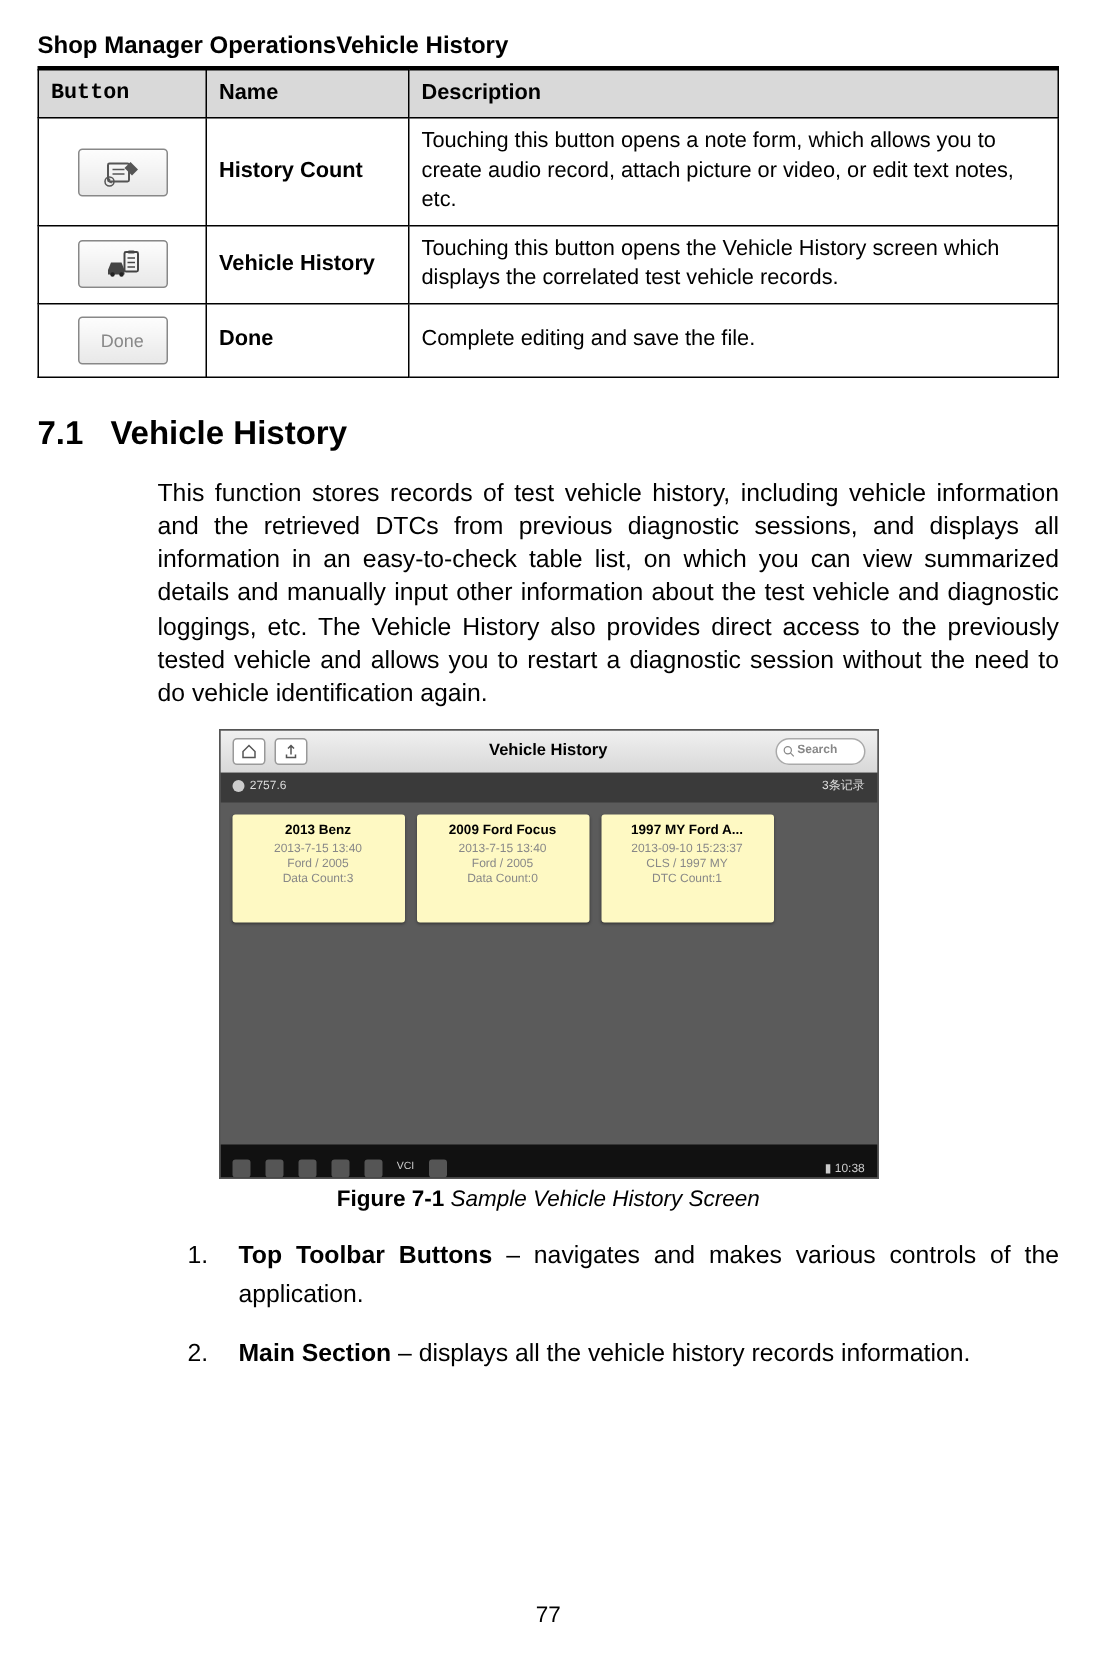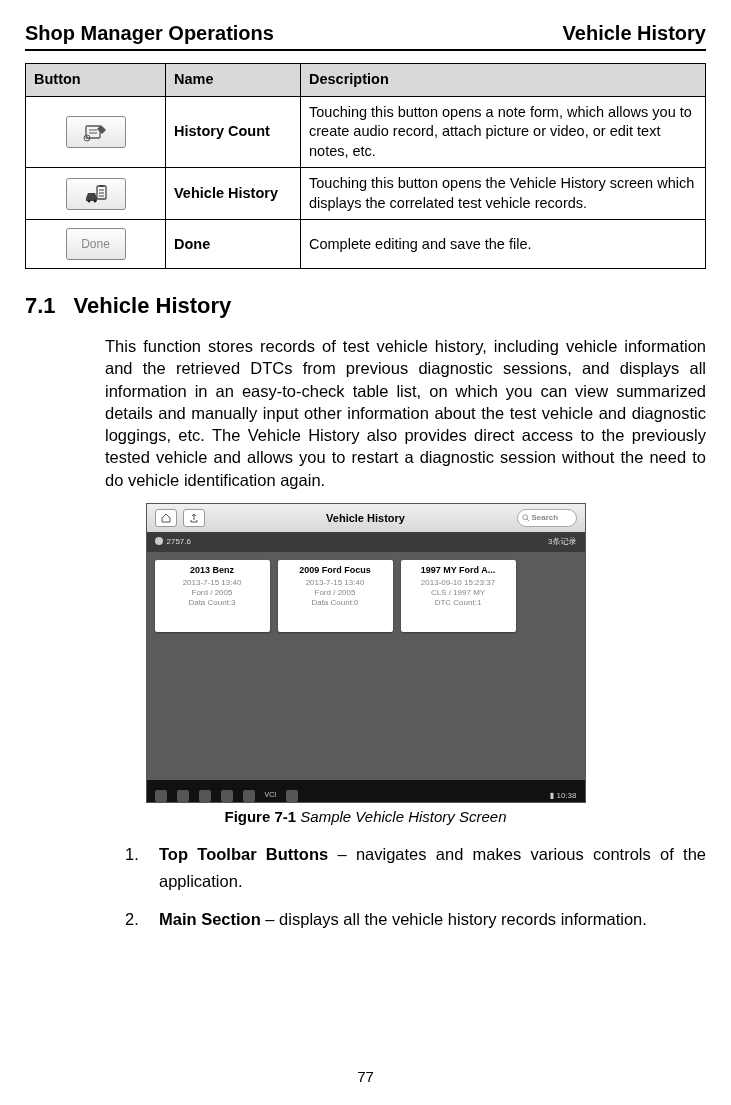--- a/index.html
+++ b/index.html
@@ -12,44 +12,43 @@
       width: 731px;
       height: 1105px;
       padding: 20px 25px;
       font-size: 14.5px;
       line-height: 1.35;
       color: #000;
       background: #fff;
     }
     .header-row {
       display: flex;
-      justify-content: space-between;
       font-weight: bold;
-      font-size: 20px;
-      margin-bottom: 12px;
+      font-size: 16px;
+      margin-bottom: 0;
       border-bottom: 2px solid #000;
       padding-bottom: 2px;
     }
     table.button-table {
       width: 100%;
       border-collapse: collapse;
       margin-bottom: 22px;
     }
     table.button-table th,
     table.button-table td {
       border: 1px solid #000;
       padding: 6px 8px;
       vertical-align: middle;
       text-align: left;
     }
     table.button-table th {
       background: #d9d9d9;
       font-weight: bold;
     }
-    .col-button { width: 140px; }
+    .col-button { width: 112px; font-family: Liberation Mono, monospace; }
     .col-name { width: 135px; }
     .name-cell { font-weight: bold; }
     .desc-cell { text-align: justify; }
     .icon-box {
       width: 60px;
       height: 32px;
       border: 1px solid #888;
       border-radius: 3px;
       margin: 2px auto;
       display: flex;
@@ -128,21 +127,21 @@
       justify-content:space-between;
     }
     .ss-cards {
       display:flex;
       gap:8px;
       padding:8px;
     }
     .ss-card {
       width:115px;
       height:72px;
-      background:#ffffff;
+      background:#fef9c3;
       border-radius:2px;
       padding:4px 5px;
       font-size:8px;
       color:#333;
       box-shadow:0 1px 2px rgba(0,0,0,.4);
     }
     .ss-card .ct{font-weight:bold;font-size:9px;color:#000;margin-bottom:2px;}
     .ss-card .cl{color:#888;line-height:1.25;}
     .ss-bottom {
       position:absolute;left:0;right:0;bottom:0;height:22px;

